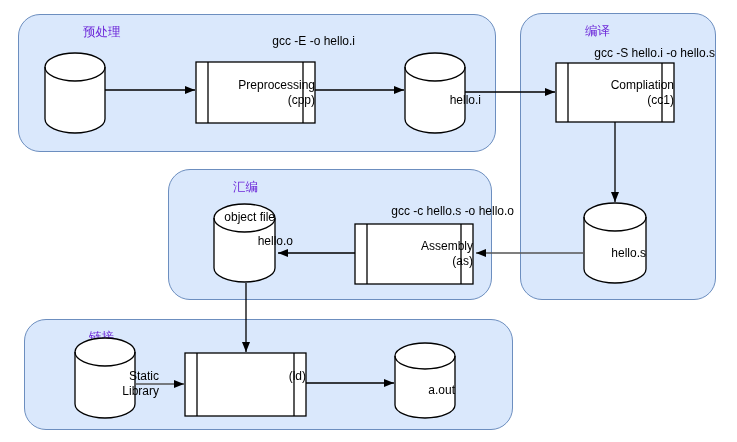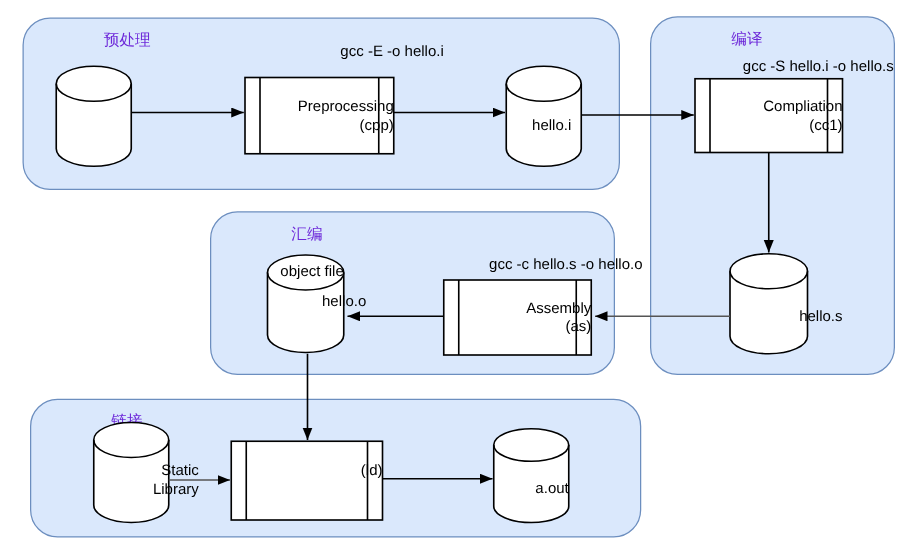--- a/index.html
+++ b/index.html
@@ -128,22 +128,22 @@
     <div>(cc1)</div>
   </div>
   <div class="txt" style="left:355px;top:239px;width:118px">
     <div>Assembly</div>
     <div>(as)</div>
   </div>
   <div class="txt" style="left:185px;top:369px;width:121px">
     <div>(ld)</div>
   </div>
 
-  <div class="txt" style="left:405px;top:93px;width:52px">hello.i</div>
-  <div class="txt" style="left:612px;top:246px;width:62px">hello.s</div>
+  <div class="txt" style="left:405px;top:93px;width:76px">hello.i</div>
+  <div class="txt" style="left:584px;top:246px;width:62px">hello.s</div>
   <div class="txt" style="left:214px;top:210px;width:61px">object file</div>
   <div class="txt" style="left:214px;top:234px;width:79px">hello.o</div>
   <div class="txt" style="left:75px;top:369px;width:84px">
     <div>Static</div>
     <div>Library</div>
   </div>
   <div class="txt" style="left:395px;top:383px;width:60px">a.out</div>
 
 </div>
 

